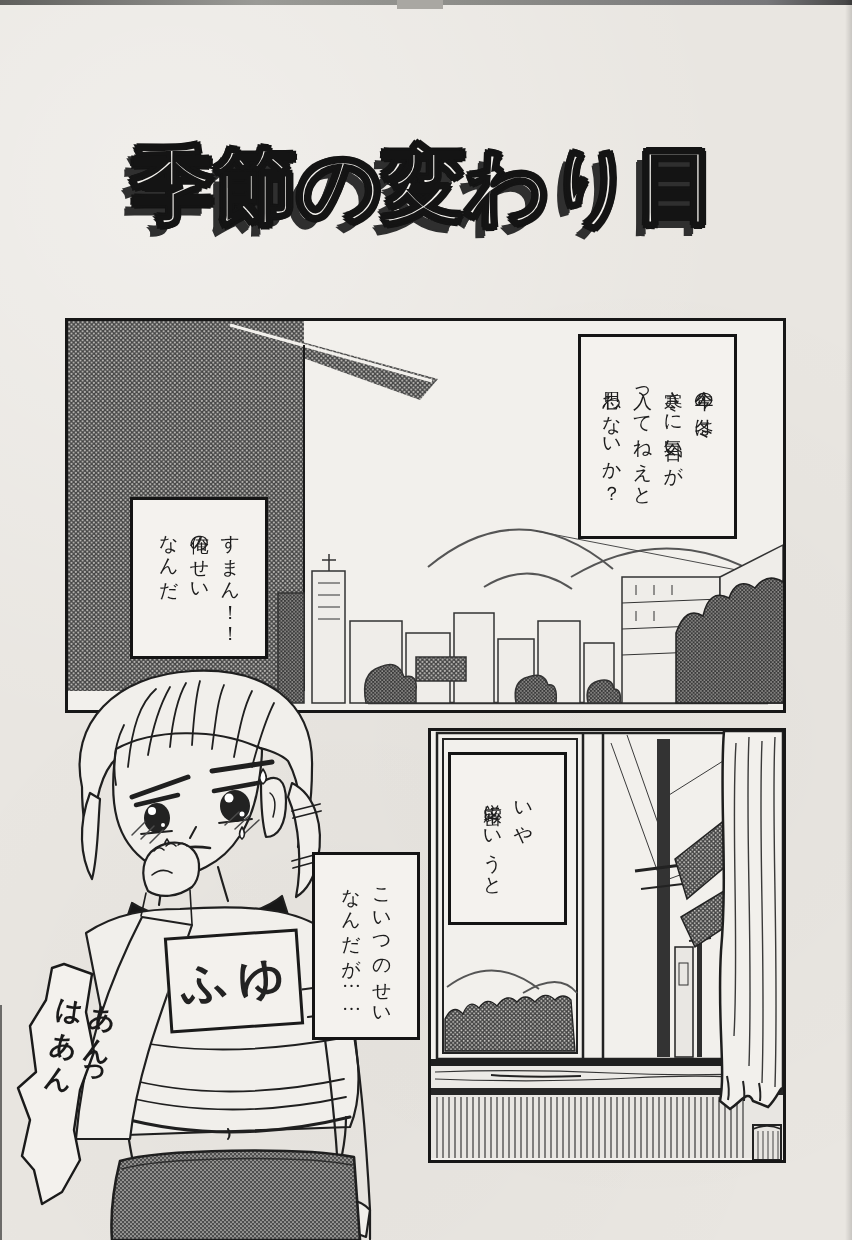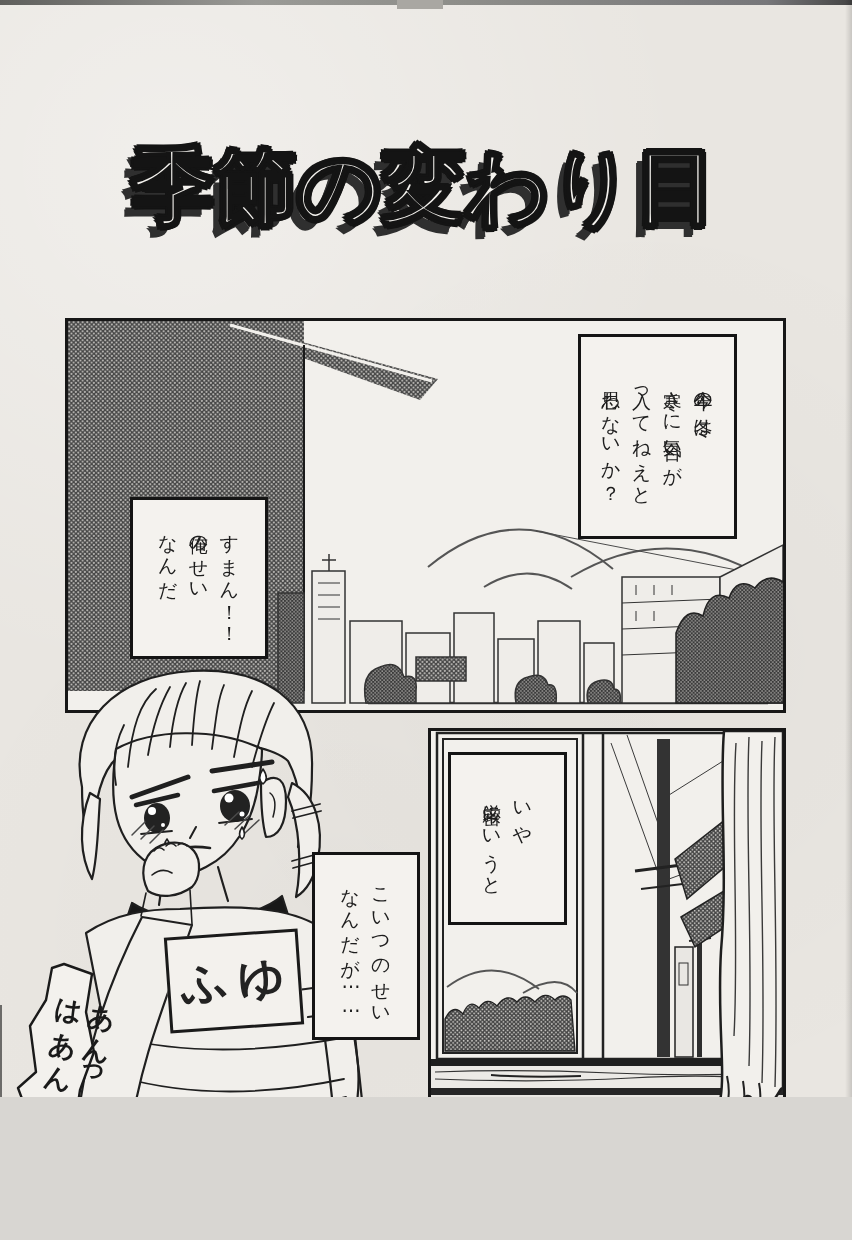--- a/index.html
+++ b/index.html
@@ -1,26 +1,27 @@
 <!DOCTYPE html>
 <html><head>
 <meta charset="utf-8">
 <style>
   * { margin:0; padding:0; box-sizing:border-box; }
   html,body { width:852px; height:1240px; overflow:hidden; }
   body { font-family:"DejaVu Sans", sans-serif; background:#d8d6d2; }
 
   .page {
-    position:relative; width:852px; height:1097px;
+    position:relative; width:852px; height:1240px;
     background:#e9e6e1;
     background-image:
       radial-gradient(circle at 20% 15%, rgba(255,255,255,.35), transparent 45%),
       radial-gradient(circle at 75% 60%, rgba(0,0,0,.025), transparent 50%),
       radial-gradient(circle at 40% 85%, rgba(0,0,0,.02), transparent 40%);
     overflow:hidden;
+    font-family:Liberation Serif, serif;
   }
 
   .top-strip { position:absolute; left:0; top:0; width:852px; height:5px; z-index:9;
     background:linear-gradient(90deg,#5f5f5d,#9a9a96 30%,#8d8d89 55%,#77777a 90%,#444); }
   .strip-tab { position:absolute; left:397px; top:0; width:46px; height:9px; z-index:9;
     background:#a9a7a2; }
   .edge-right { position:absolute; right:0; top:0; bottom:0; width:7px; z-index:9;
     background:linear-gradient(90deg,transparent,rgba(0,0,0,.14)); }
   .edge-left-low { position:absolute; left:0; top:1005px; bottom:0; width:2px; z-index:9;
     background:rgba(25,25,25,.6); }

